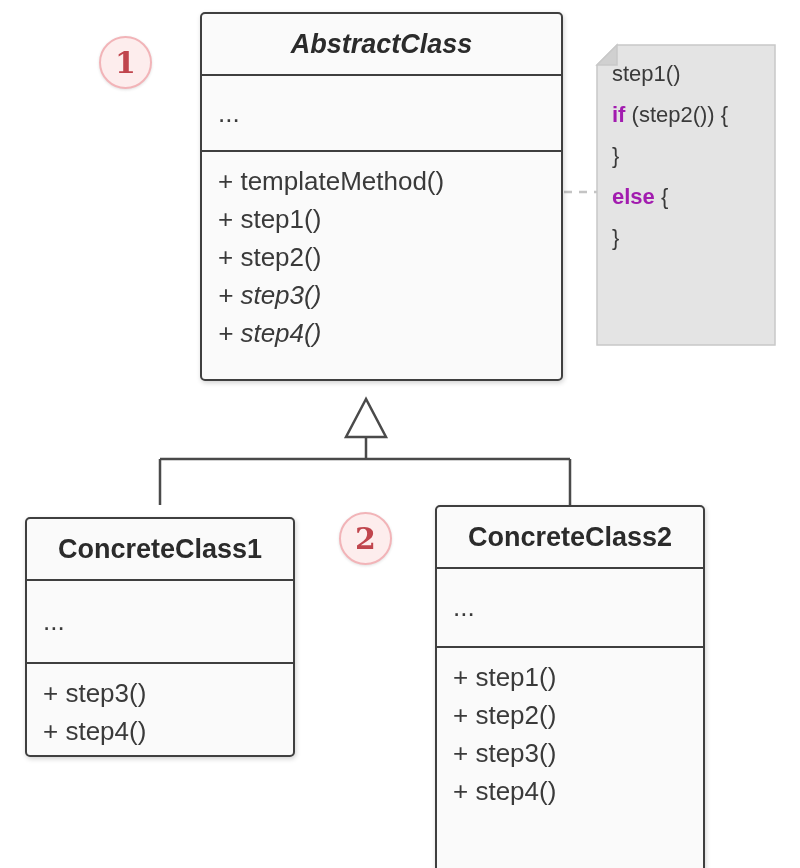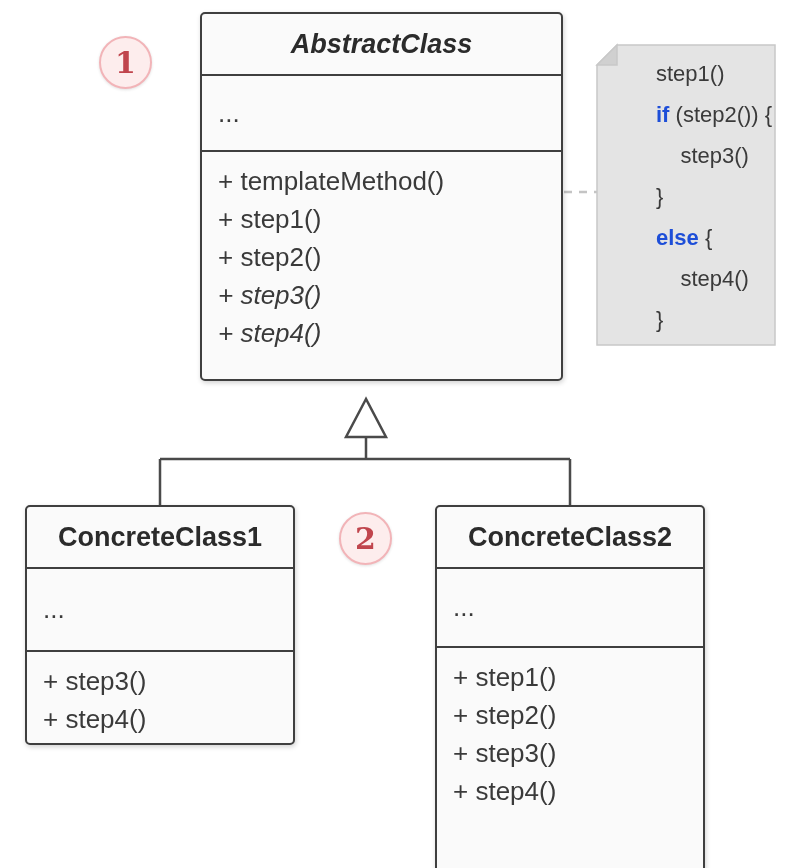--- a/index.html
+++ b/index.html
@@ -55,21 +55,21 @@
     padding: 10px 18px 0 16px;
     font-size: 26px;
     color: #3a3a3a;
   }
   .method { line-height: 38px; white-space: nowrap; }
   .abstract-method { font-style: italic; }
 
   #abstract-class { left: 185px; top: 12px; width: 363px; height: 369px; margin-left: 15px; }
   #abstract-class .cls-fields { height: 76px; }
 
-  #concrete-class-1 { left: 25px; top: 505px; width: 270px; height: 240px; }
+  #concrete-class-1 { left: 25px; top: 517px; width: 270px; height: 240px; }
   #concrete-class-1 .cls-fields { height: 83px; }
 
   #concrete-class-2 { left: 435px; top: 505px; width: 270px; height: 433px; }
   #concrete-class-2 .cls-fields { height: 79px; }
 
   
   .badge {
     position: absolute;
     width: 53px; height: 53px;
     border-radius: 50%;
@@ -92,21 +92,21 @@
   
   .note-text {
     position: absolute;
     left: 597px; top: 45px;
     width: 178px; height: 370px;
     padding: 8px 0 0 15px;
     font-size: 22px;
     color: #3a3a3a;
   }
   .note-line { line-height: 41px; white-space: pre; }
-  .kw { font-weight: bold; color: #1d4ed8; margin-left: 44px; }
+  .kw { font-weight: bold; color: #a21caf; }
 </style>
 </head>
 <body>
 
 <div class="diagram">
 
   <svg class="layer" width="800" height="868" viewBox="0 0 800 868">
 
     <path d="M549 192 L597 192" stroke="#c4c4c4" stroke-width="2.5" stroke-dasharray="8 7" fill="none"></path>
 
@@ -130,24 +130,22 @@
       <div class="method">+ step1()</div>
       <div class="method">+ step2()</div>
       <div class="method abstract-method">+ step3()</div>
       <div class="method abstract-method">+ step4()</div>
     </div>
   </div>
 
   <div class="note-text">
     <div class="note-line"><span class="kw"></span><span class="code">step1()</span></div>
     <div class="note-line"><span class="kw">if</span><span class="code"> (step2()) {</span></div>
-    <div class="note-line"><span class="kw"></span><span class="code">    step3()</span></div>
     <div class="note-line"><span class="kw"></span><span class="code">}</span></div>
     <div class="note-line"><span class="kw">else</span><span class="code"> {</span></div>
-    <div class="note-line"><span class="kw"></span><span class="code">    step4()</span></div>
     <div class="note-line"><span class="kw"></span><span class="code">}</span></div>
   </div>
 
   <div class="badge" id="badge-2">
     <span class="badge-num">2</span>
   </div>
 
   <div class="uml-class" id="concrete-class-1">
     <div class="cls-title">ConcreteClass1</div>
     <div class="cls-fields">...</div>

